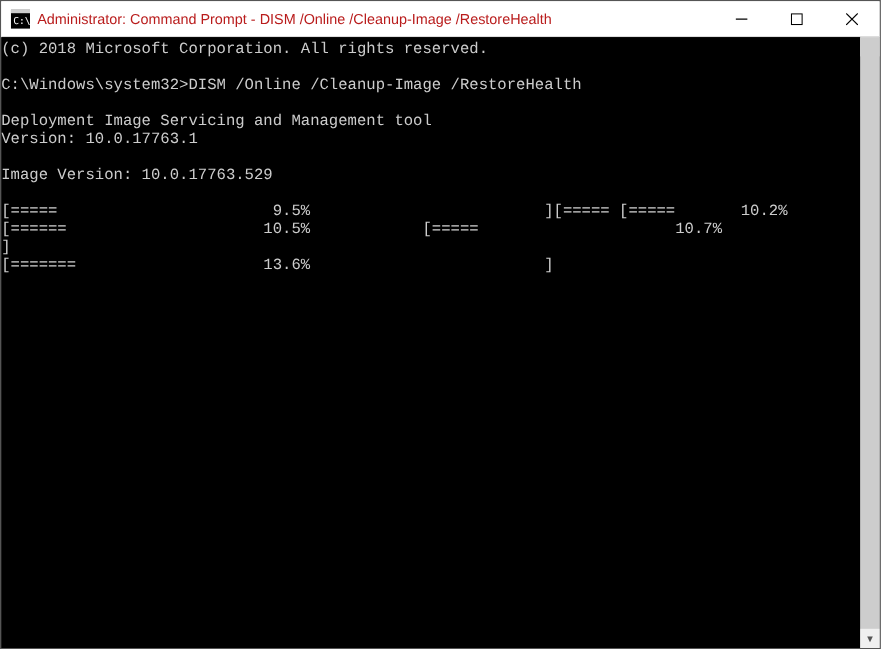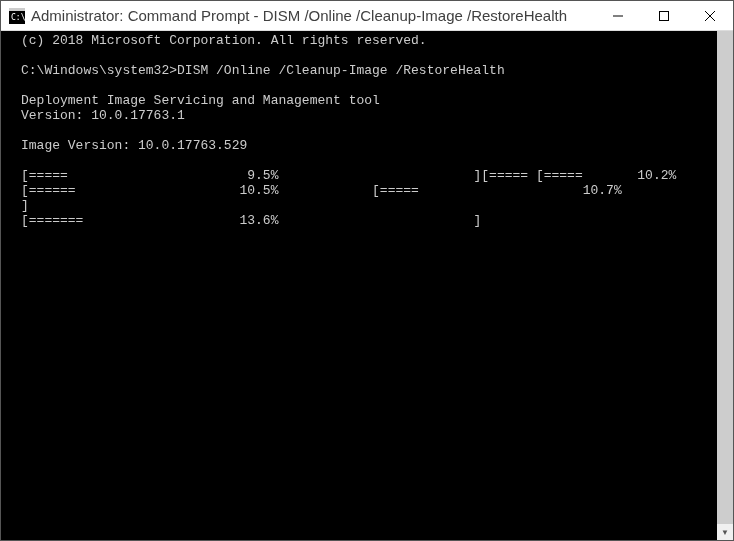--- a/index.html
+++ b/index.html
@@ -29,22 +29,22 @@
       display: flex;
       align-items: center;
       justify-content: center;
     }
     .titlebar-icon svg {
       width: 16px;
       height: 16px;
     }
     .titlebar-title {
       flex: 1;
-      font-size: 15px;
-      color: #404040;
+      font-size: 12px;
+      color: #b91c1c;
       white-space: nowrap;
       overflow: hidden;
       text-overflow: ellipsis;
     }
     .win-controls {
       display: flex;
       height: 100%;
     }
     .win-btn {
       width: 46px;
@@ -65,21 +65,21 @@
       height: calc(100% - 30px);
       background: #000;
     }
     .console {
       flex: 1;
       background: #000;
       color: #ccc;
       font-family: Consolas, "Courier New", monospace;
       font-size: 13px;
       line-height: 15px;
-      padding: 2px 20px;
+      padding: 2px 0;
       white-space: pre-wrap;
       word-break: break-all;
       overflow: hidden;
     }
     .scrollbar {
       width: 16px;
       background: #f0f0f0;
       position: relative;
     }
     .scroll-thumb {

